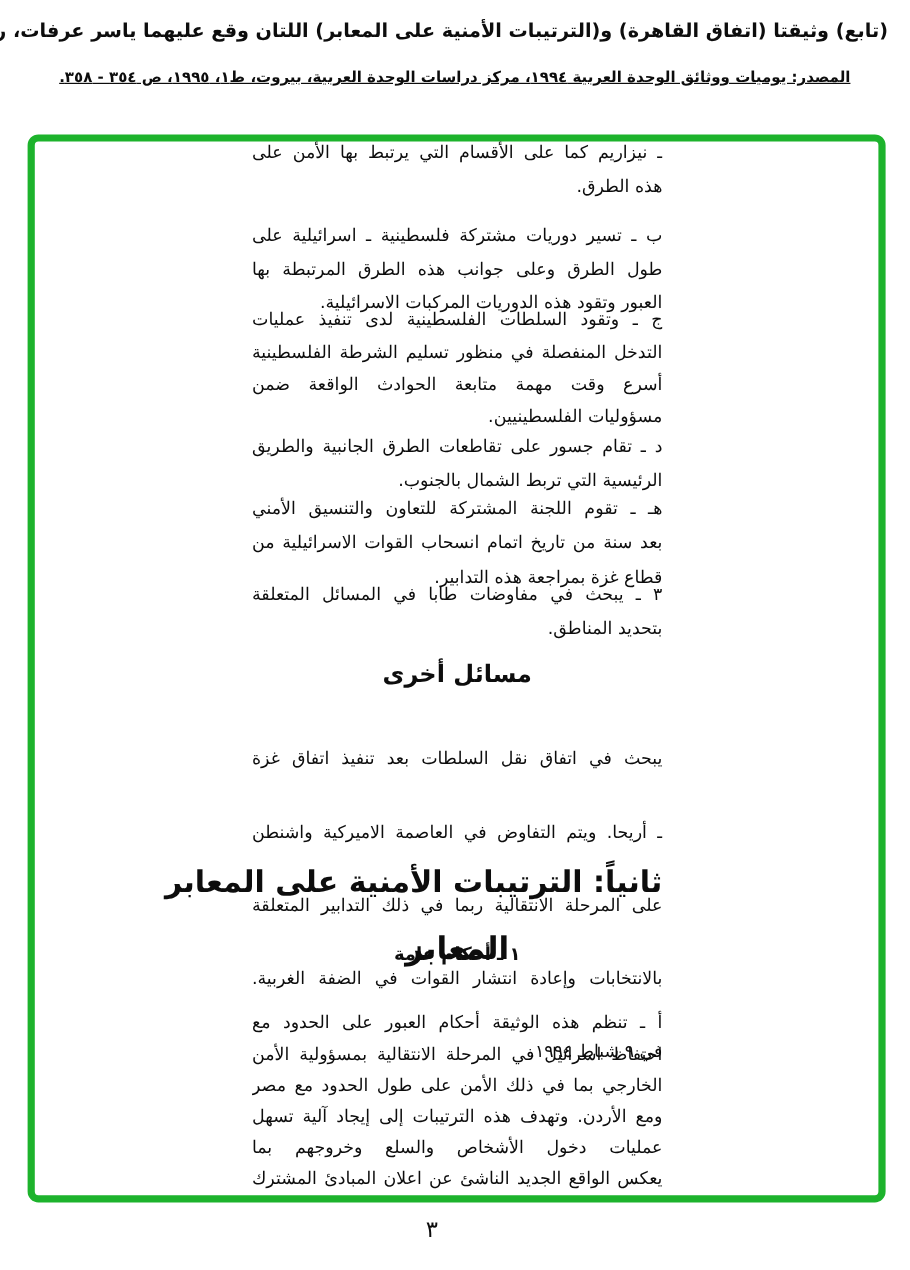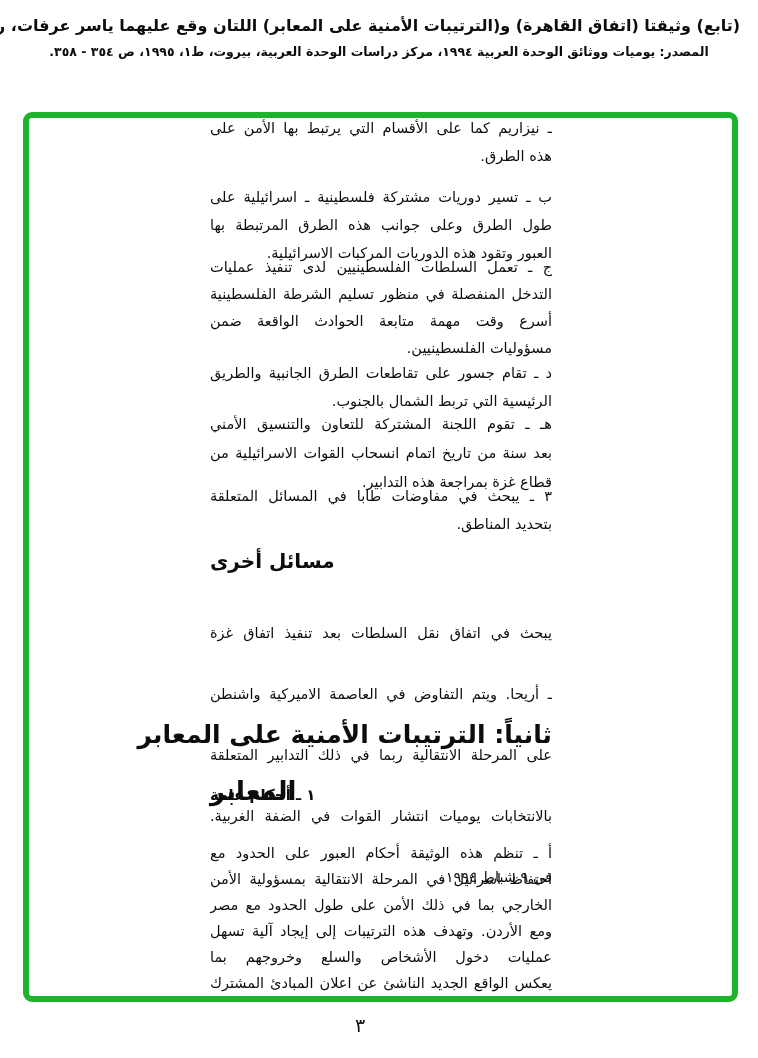--- a/index.html
+++ b/index.html
@@ -3,35 +3,35 @@
 <meta charset="utf-8">
 <style>
   html,body{margin:0;padding:0;background:#ffffff;}
   .page{
     position:relative;width:758px;height:1058px;background:#ffffff;
     font-family:"DejaVu Sans",sans-serif;color:#0d0d0d;direction:rtl;overflow:hidden;
   }
   
   .header{position:absolute;top:12px;left:18px;right:18px;text-align:center;font-weight:bold;}
   .h-line{font-size:16px;line-height:28px;white-space:nowrap;}
-  .h-source{font-size:12.5px;line-height:22px;margin-top:1px;white-space:nowrap;}
+  .h-source{font-size:12.5px;line-height:22px;margin-top:13px;white-space:nowrap;text-decoration:underline;}
   
   .highlight-box{
     position:absolute;left:23px;top:112px;width:703px;height:878px;
     border:6px solid #1db32c;border-radius:9px;background:transparent;
   }
   
   .column{position:absolute;left:210px;top:0;width:342px;height:1058px;}
   .block{position:absolute;left:0;right:0;}
   .para .jline{
     height:28px;line-height:28px;font-size:14.5px;
     text-align:justify;text-align-last:justify;overflow:hidden;
   }
   .para .jline.end{text-align-last:right;}
-  .heading{font-weight:bold;text-align:left;white-space:nowrap;}
+  .heading{font-weight:bold;text-align:center;white-space:nowrap;}
   
   .block:nth-child(1){top:114px;}
   .block:nth-child(2){top:183px;}
   .block:nth-child(3){top:254px;}
   .block:nth-child(3) .jline{height:27px;line-height:27px;}
   .block:nth-child(4){top:359px;}
   .block:nth-child(5){top:410px;}
   .block:nth-child(5) .jline{height:29px;line-height:29px;}
   .block:nth-child(6){top:482px;}
   .block:nth-child(7){top:549px;font-size:20px;}
@@ -64,21 +64,21 @@
       <div class="block para">
         <div class="jline">ـ نيزاريم كما على الأقسام التي يرتبط بها الأمن على</div>
         <div class="jline end">هذه الطرق.</div>
       </div>
       <div class="block para">
         <div class="jline">ب ـ تسير دوريات مشتركة فلسطينية ـ اسرائيلية على</div>
         <div class="jline">طول الطرق وعلى جوانب هذه الطرق المرتبطة بها سلامة</div>
         <div class="jline end">العبور وتقود هذه الدوريات المركبات الاسرائيلية.</div>
       </div>
       <div class="block para">
-        <div class="jline">ج ـ تعمل السلطات الفلسطينيين لدى تنفيذ عمليات</div>
+        <div class="jline">ج ـ وتقود السلطات الفلسطينية لدى تنفيذ عمليات</div>
         <div class="jline">التدخل المنفصلة في منظور تسليم الشرطة الفلسطينية في</div>
         <div class="jline">أسرع وقت مهمة متابعة الحوادث الواقعة ضمن</div>
         <div class="jline end">مسؤوليات الفلسطينيين.</div>
       </div>
       <div class="block para">
         <div class="jline">د ـ تقام جسور على تقاطعات الطرق الجانبية والطريق</div>
         <div class="jline end">الرئيسية التي تربط الشمال بالجنوب.</div>
       </div>
       <div class="block para">
         <div class="jline">هـ ـ تقوم اللجنة المشتركة للتعاون والتنسيق الأمني</div>
@@ -87,21 +87,21 @@
       </div>
       <div class="block para">
         <div class="jline">٣ ـ يبحث في مفاوضات طابا في المسائل المتعلقة</div>
         <div class="jline end">بتحديد المناطق.</div>
       </div>
       <div class="block heading">مسائل أخرى</div>
       <div class="block para">
         <div class="jline">يبحث في اتفاق نقل السلطات بعد تنفيذ اتفاق غزة</div>
         <div class="jline">ـ أريحا. ويتم التفاوض في العاصمة الاميركية واشنطن</div>
         <div class="jline">على المرحلة الانتقالية ربما في ذلك التدابير المتعلقة</div>
-        <div class="jline">بالانتخابات يوميات انتشار القوات في الضفة الغربية.</div>
+        <div class="jline">بالانتخابات وإعادة انتشار القوات في الضفة الغربية.</div>
         <div class="jline end">في ٩ شباط ١٩٩٤.</div>
       </div>
       <div class="block heading">ثانياً: الترتيبات الأمنية على المعابر</div>
       <div class="block heading">المعابر</div>
       <div class="block heading">١ ـ أحكام عامة</div>
       <div class="block para">
         <div class="jline">أ ـ تنظم هذه الوثيقة أحكام العبور على الحدود مع</div>
         <div class="jline">احتفاظ اسرائيل في المرحلة الانتقالية بمسؤولية الأمن</div>
         <div class="jline">الخارجي بما في ذلك الأمن على طول الحدود مع مصر</div>
         <div class="jline">ومع الأردن. وتهدف هذه الترتيبات إلى إيجاد آلية تسهل</div>

